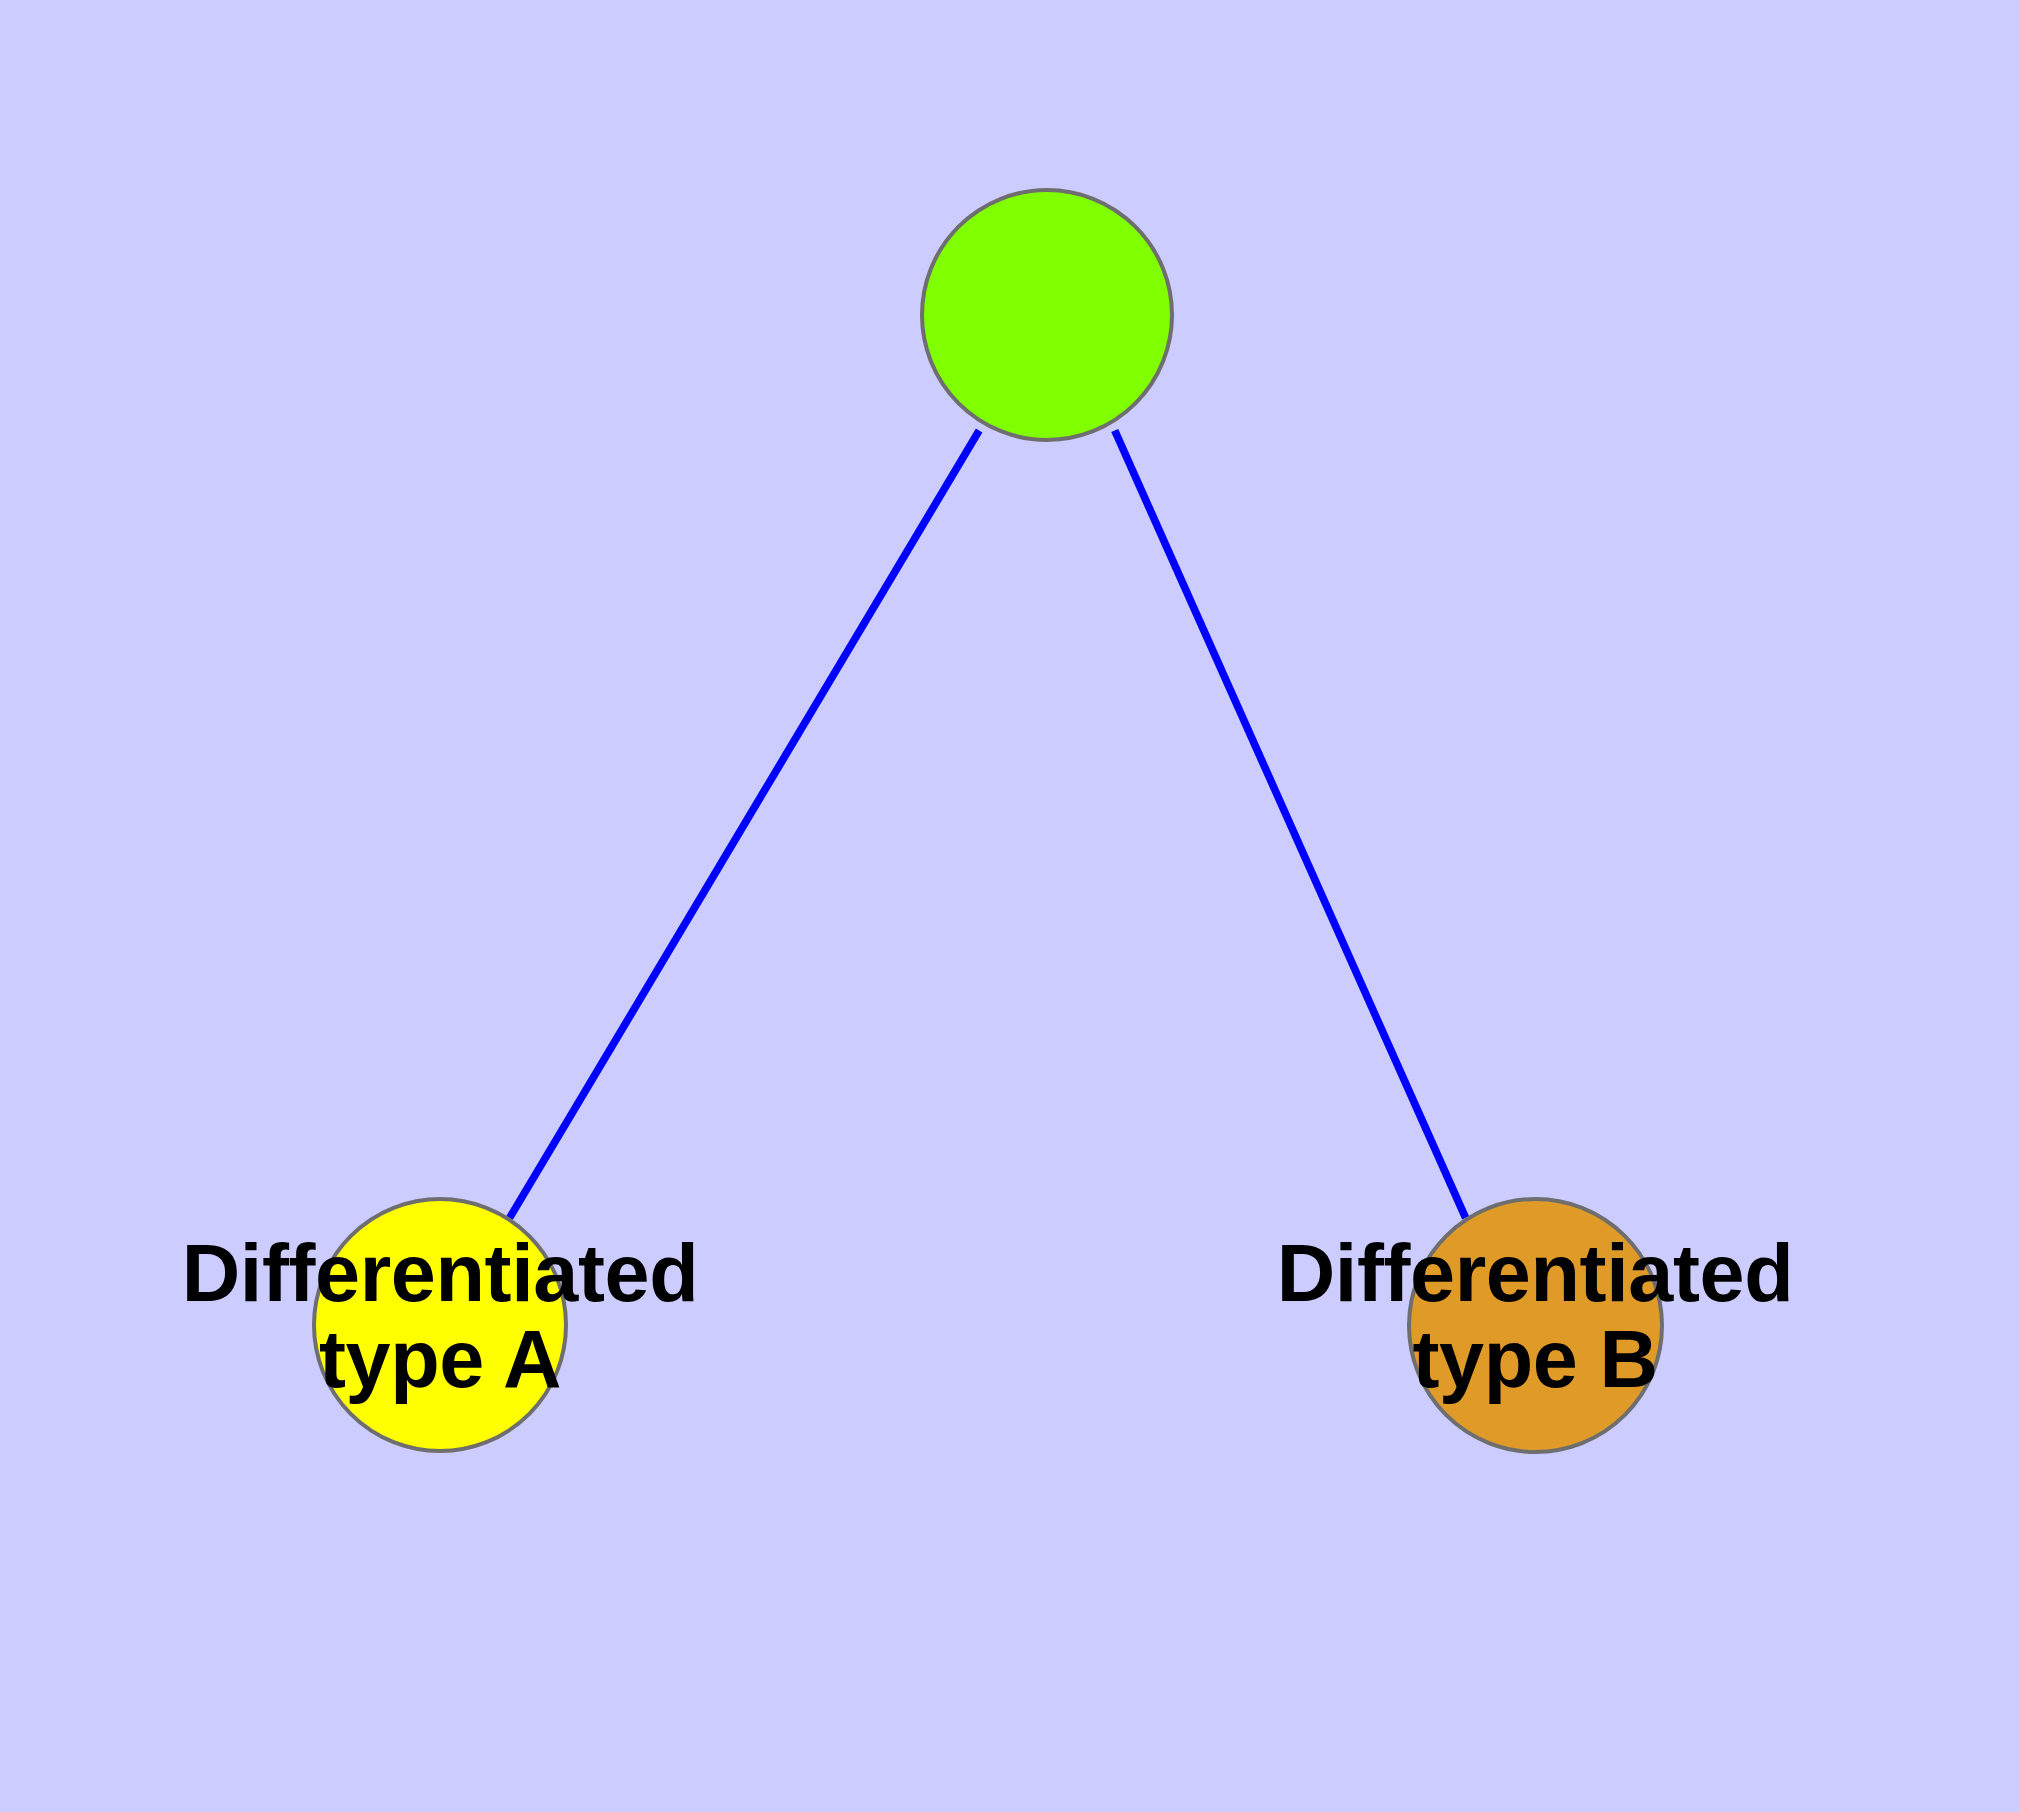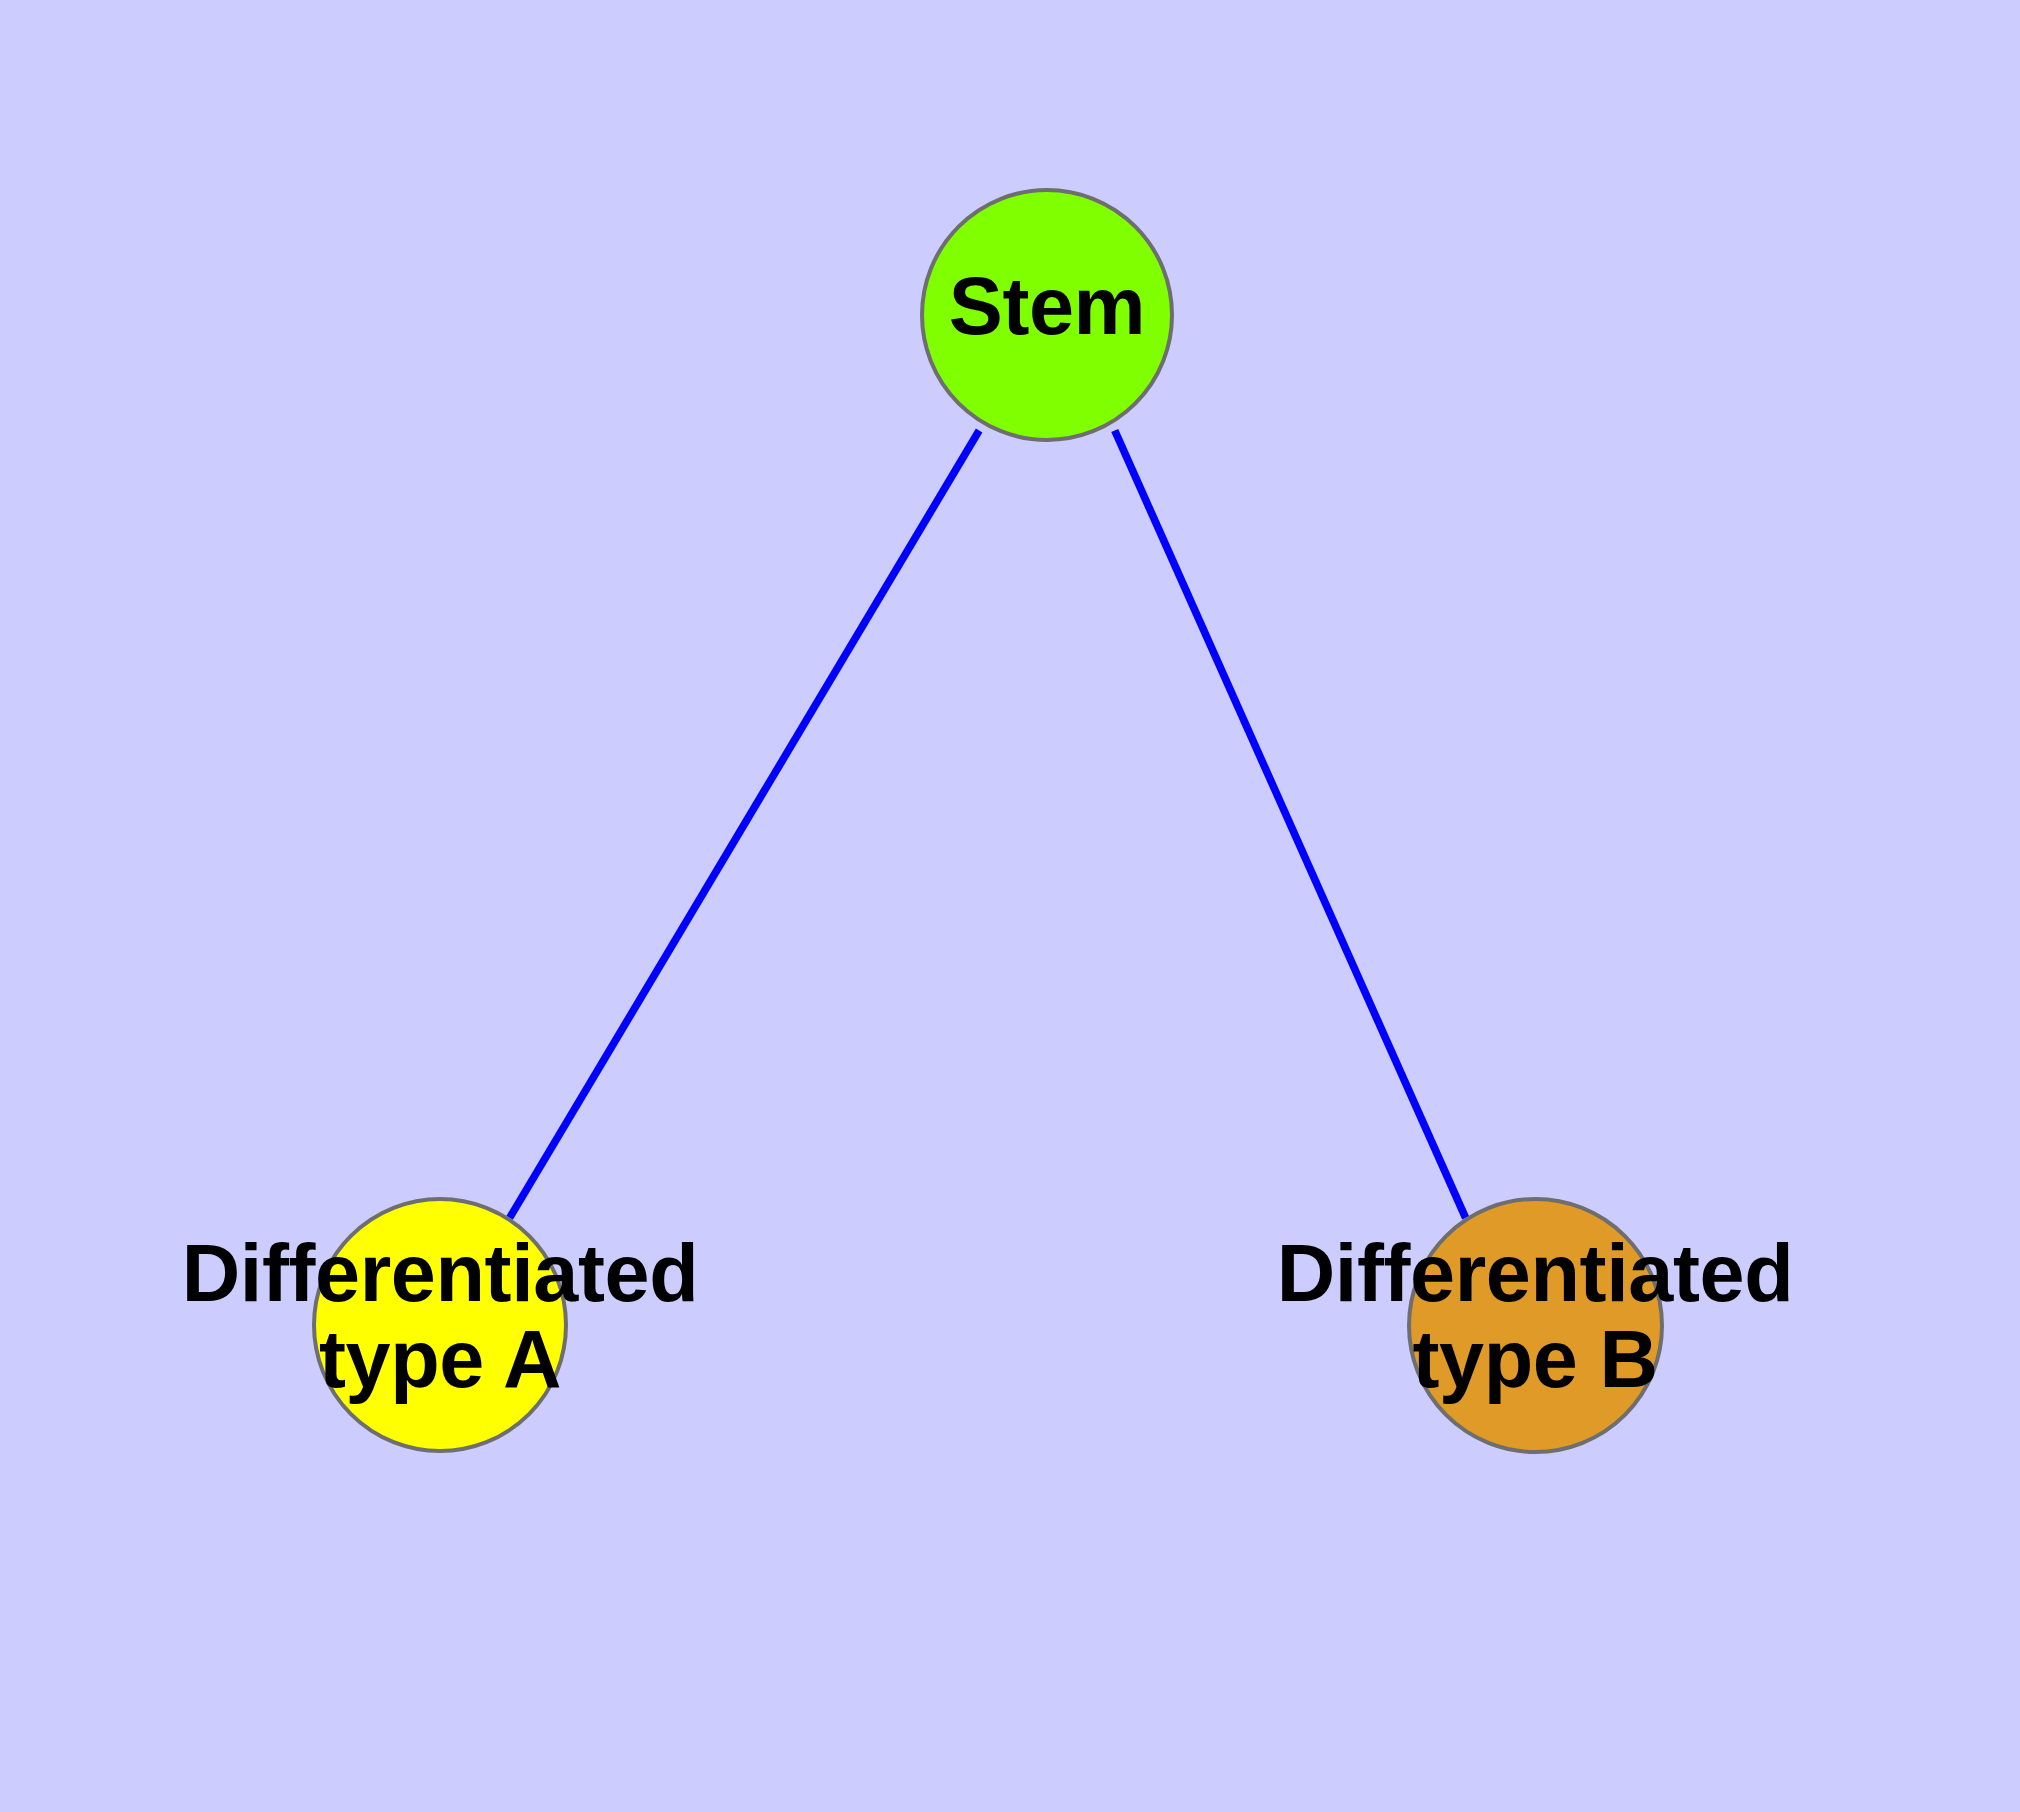--- a/index.html
+++ b/index.html
@@ -98,21 +98,20 @@
     <line x1="1155" y1="508" x2="601" y2="1437" stroke="#0000ff" stroke-width="9" stroke-linecap="butt"></line>
     <line x1="1315" y1="508" x2="1729" y2="1437" stroke="#0000ff" stroke-width="9" stroke-linecap="butt"></line>
   </svg>
 
   <div class="node" id="node-stem"></div>
 
   <div class="node" id="node-diff-a"></div>
 
   <div class="node" id="node-diff-b"></div>
 
-  <div class="node-label" id="label-stem">Stem</div>
 
   <div class="node-label" id="label-diff-a">Differentiated
 type A</div>
 
   <div class="node-label" id="label-diff-b">Differentiated
 type B</div>
 
 </div>
 
 

